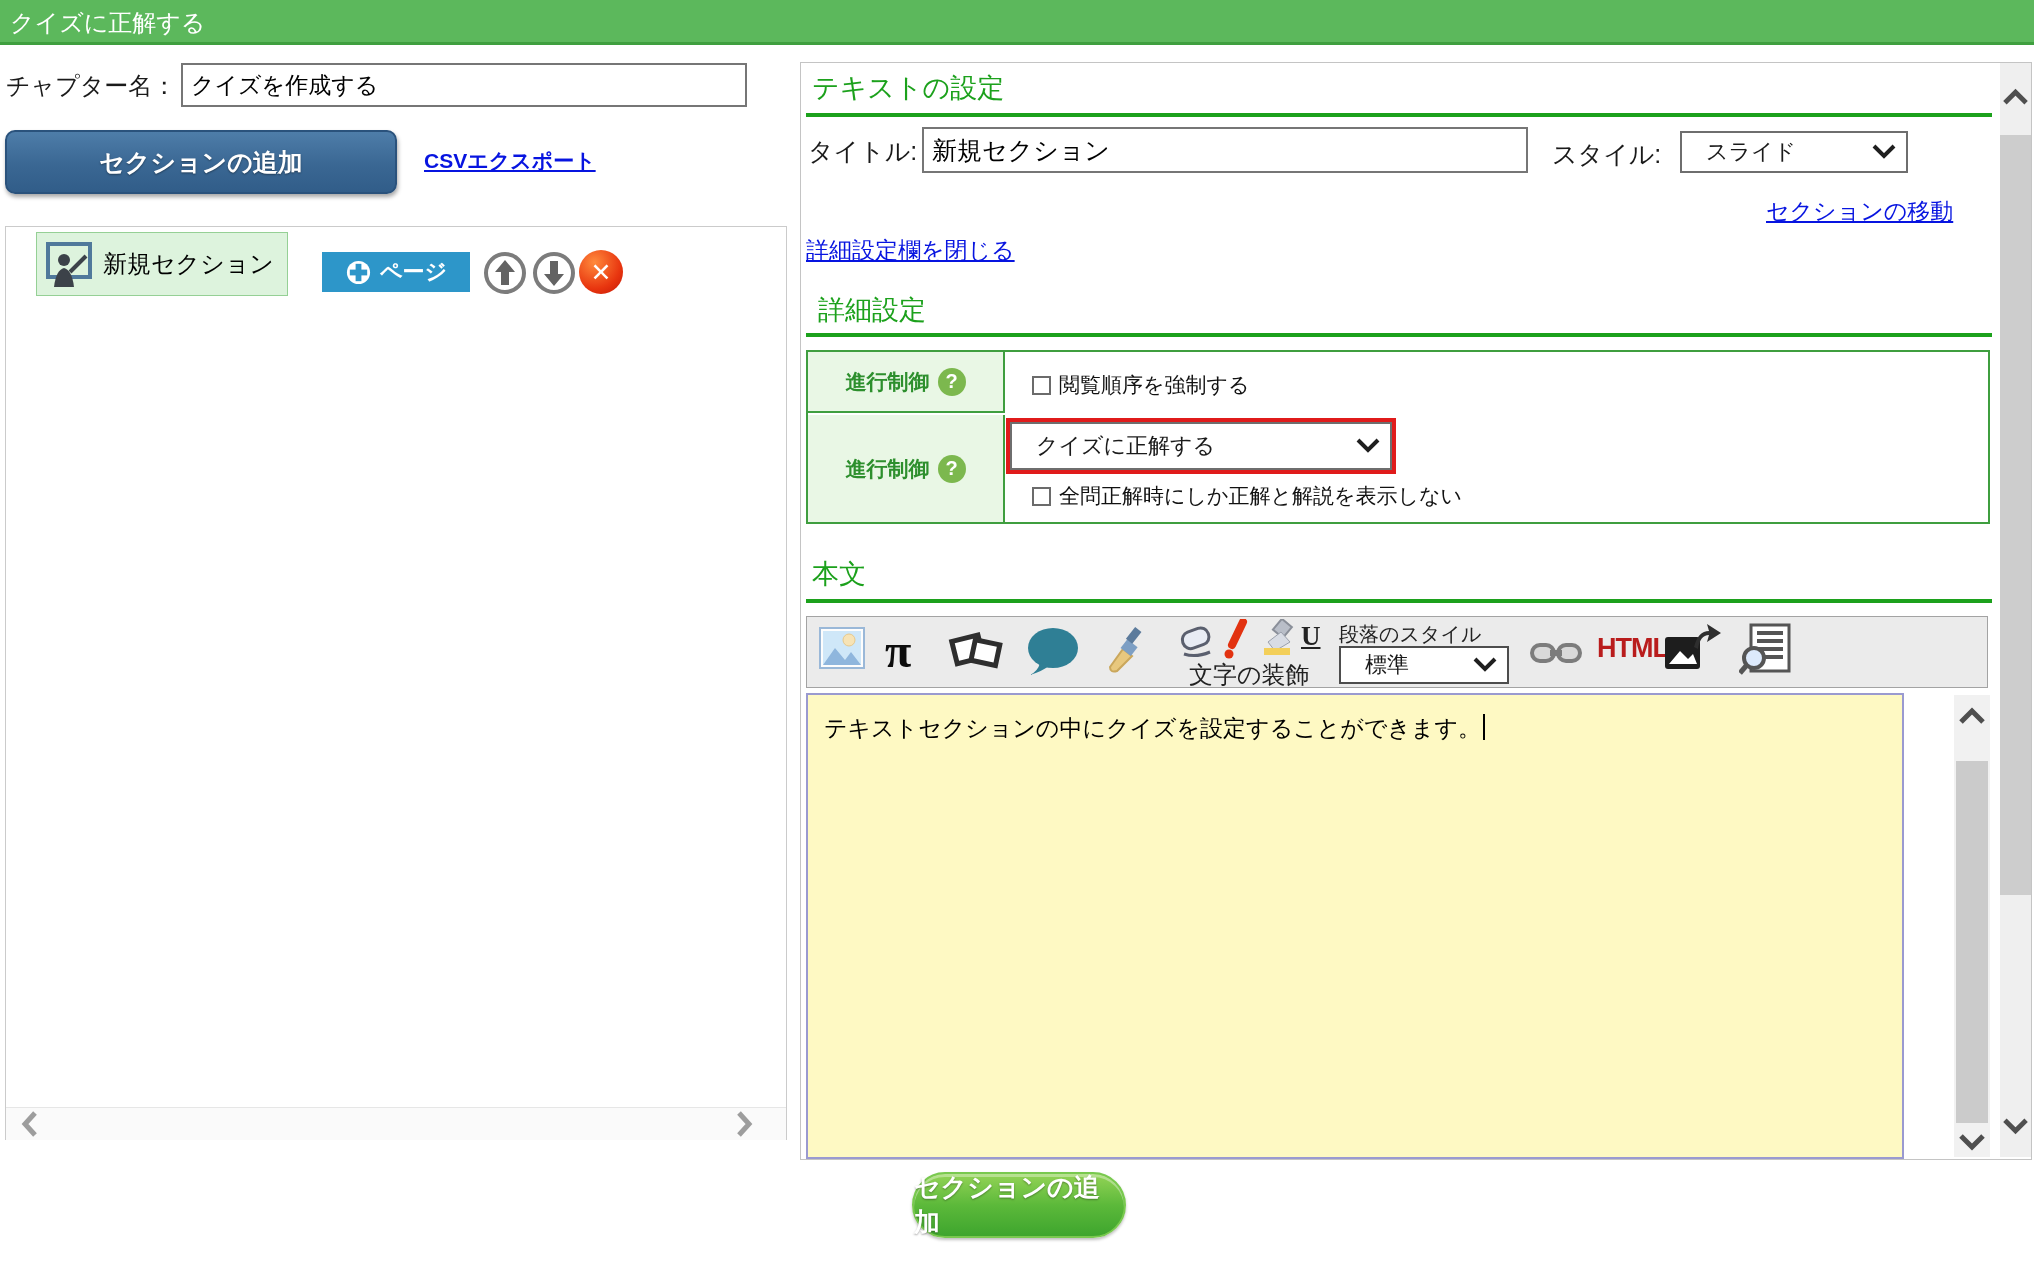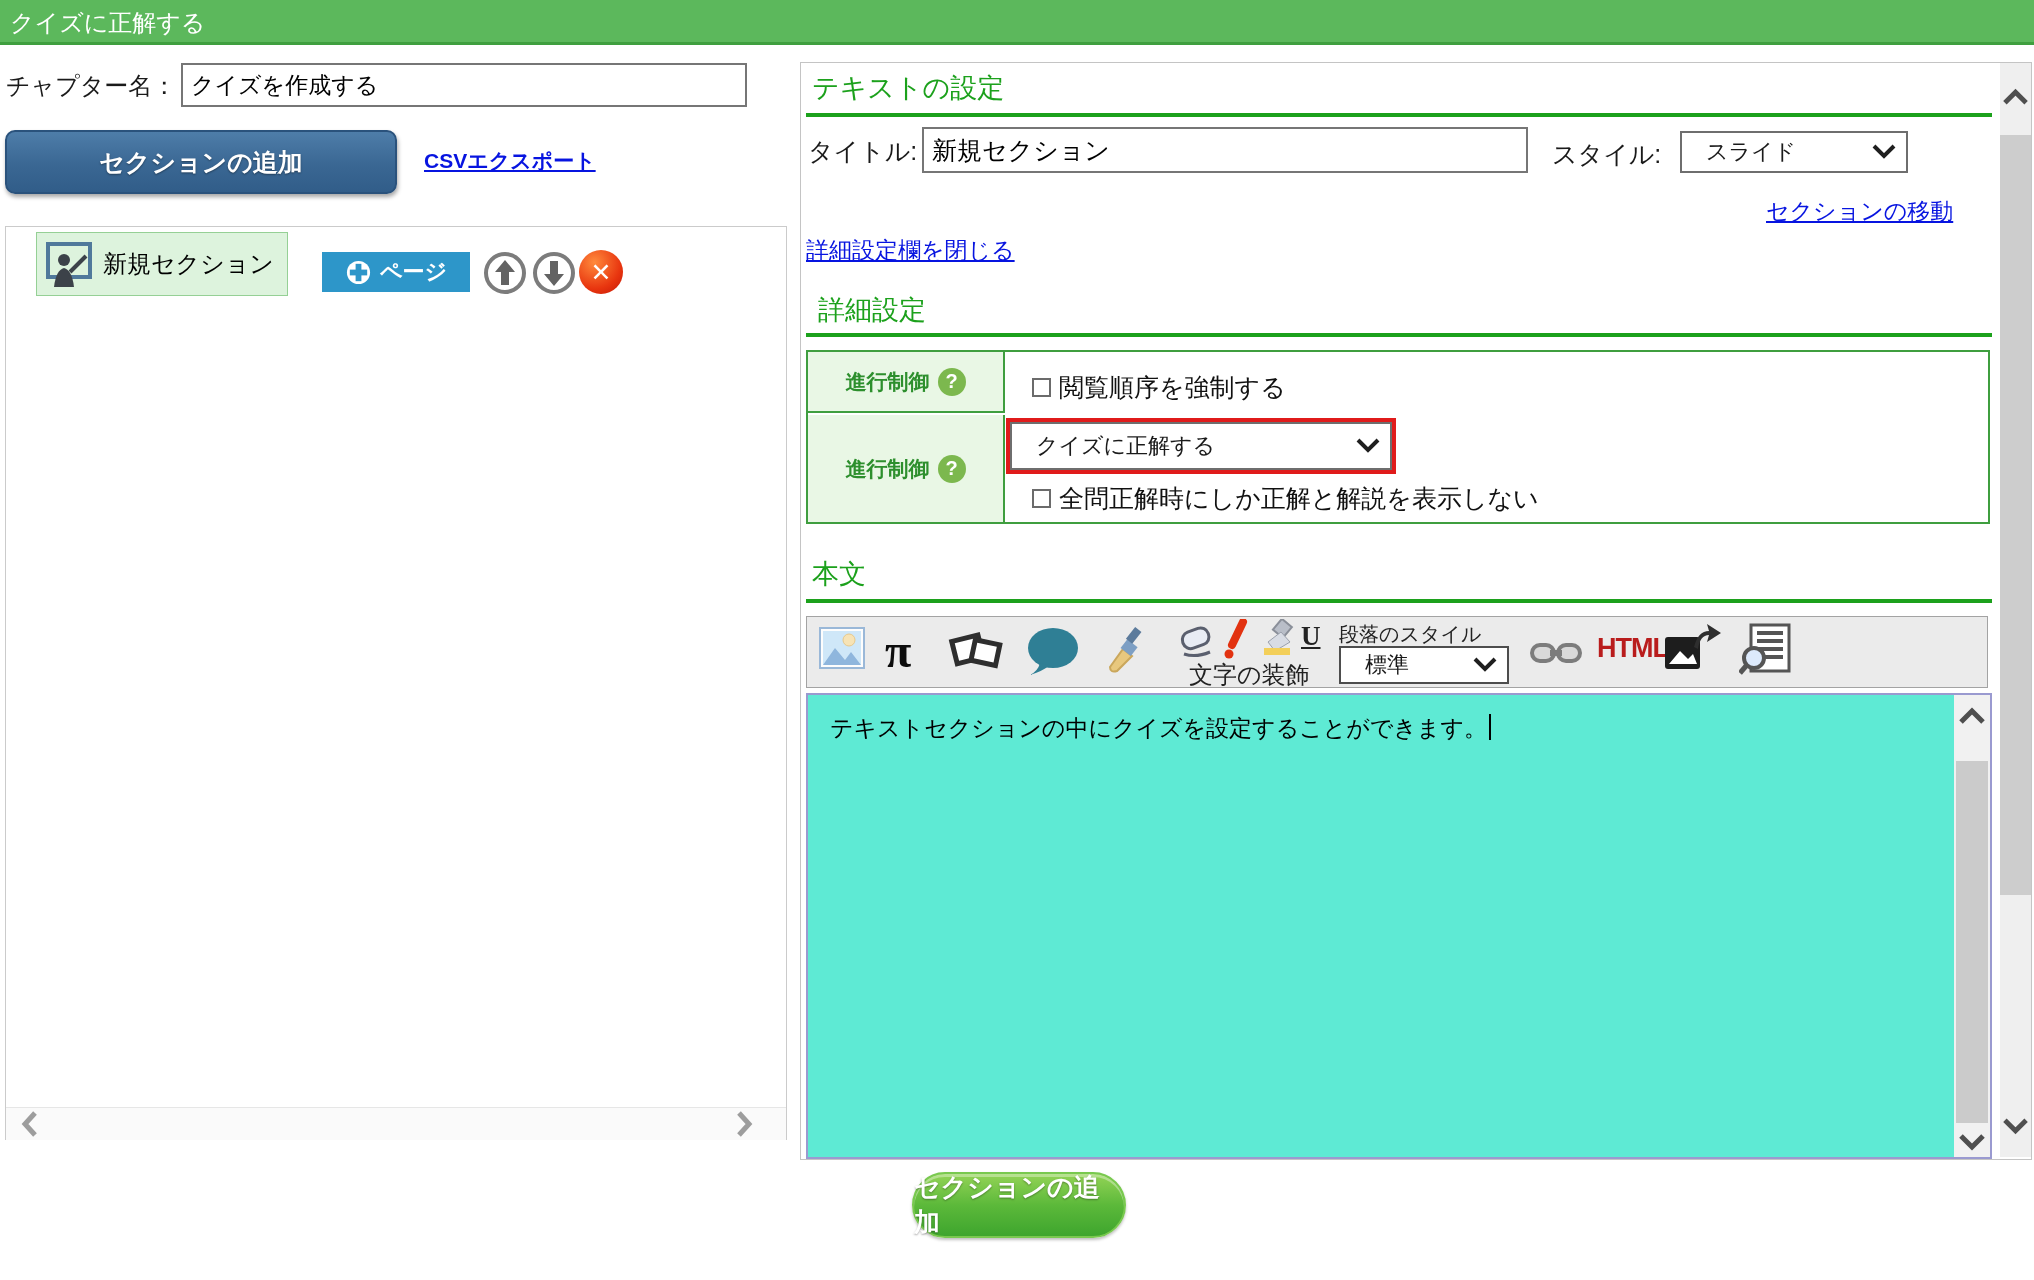--- a/index.html
+++ b/index.html
@@ -17,21 +17,21 @@
         font-family:"Liberation Sans","DejaVu Sans",sans-serif;padding:0 8px;outline:none;}
   .selbox{border:2px solid #6e6e6e;background:#fff;box-sizing:border-box;display:flex;
           align-items:center;font-size:22px;padding-left:24px;cursor:pointer;}
   .selbox .chev{margin-left:auto;margin-right:10px;}
   .chk{width:19px;height:19px;border:2px solid #6b6b6b;background:#fff;display:inline-block;
        box-sizing:border-box;cursor:pointer;flex:none;}
   .help{width:28px;height:28px;border-radius:50%;background:radial-gradient(circle at 38% 30%,#9ccб61,#7cb84e 60%,#6aa93e);
         background-color:#7cb84e;color:#fff;font-weight:bold;font-size:20px;display:flex;
         align-items:center;justify-content:center;cursor:pointer;}
   .cellhead{color:#2d8f2d;font-weight:bold;font-size:21px;}
-  .cbrow{display:flex;align-items:center;gap:8px;font-size:25px;color:#111;padding-left:12px;}
+  .cbrow{display:flex;align-items:center;gap:8px;font-size:21px;color:#111;padding-left:12px;}
   
   .addbtn{left:5px;top:130px;width:388px;height:60px;border:2px solid #2a527c;border-radius:10px;
           background:linear-gradient(#4e7da9,#3a6793 55%,#315d89);box-shadow:1px 3px 4px rgba(0,0,0,.35);
           color:#fff;font-weight:bold;font-size:25px;display:flex;align-items:center;justify-content:center;
           cursor:pointer;text-shadow:0 1px 2px rgba(0,0,0,.4);}
   .leftpanel{left:5px;top:226px;width:782px;height:914px;border:1px solid #cbcbcb;background:#fff;box-sizing:border-box;}
   .sectionitem{left:36px;top:232px;width:252px;height:64px;background:#ddf3dd;border:1px solid #95d095;
                display:flex;align-items:center;gap:10px;padding-left:8px;box-sizing:border-box;cursor:pointer;}
   .sectionitem span{font-size:24px;color:#000;}
   .pagebtn{left:322px;top:252px;width:148px;height:40px;background:#2d96c9;color:#fff;font-weight:bold;
@@ -40,21 +40,21 @@
           background:radial-gradient(circle at 35% 28%,#ff8a3c,#e8350f 62%,#c21505);
           display:flex;align-items:center;justify-content:center;color:#fff;font-weight:bold;font-size:25px;}
   .hscroll{left:6px;top:1107px;width:780px;height:32px;background:#fafafa;border-top:1px solid #e6e6e6;}
   
   .rightpanel{left:800px;top:62px;width:1232px;height:1098px;border:1px solid #c4c4c4;background:#fff;box-sizing:border-box;}
   .dtable{left:806px;top:350px;width:1184px;height:174px;border:2px solid #3f9e3f;box-sizing:border-box;}
   .dtable .hc{position:absolute;left:0;width:197px;background:#e9f7e5;border-right:2px solid #3f9e3f;
               display:flex;align-items:center;justify-content:center;gap:8px;box-sizing:border-box;}
   .toolbar{left:806px;top:616px;width:1182px;height:72px;background:#ebebeb;border:1px solid #a3a3a3;box-sizing:border-box;}
   .tico{position:absolute;cursor:pointer;display:flex;align-items:center;justify-content:center;}
-  .editor{left:806px;top:693px;width:1186px;height:466px;border:2px solid #9a9ad0;background:#5eead4;box-sizing:border-box;padding-left:6px;}
+  .editor{left:806px;top:693px;width:1098px;height:466px;border:2px solid #9a9ad0;background:#fef9c3;box-sizing:border-box;}
   .cursorbar{display:inline-block;width:2px;height:26px;background:#000;vertical-align:-4px;margin-left:2px;}
   
   .vtrack{background:#f1f1f1;}
   .vthumb{position:absolute;background:#cbcbcb;cursor:pointer;}
   .sbtn{position:absolute;display:flex;align-items:center;justify-content:center;cursor:pointer;}
   
   .savebtn{left:912px;top:1172px;width:214px;height:66px;border-radius:34px;cursor:pointer;
            background:linear-gradient(#93d356,#5cb93a 50%,#3ea52e);border:2px solid #79c94f;
            box-shadow:inset 0 3px 0 rgba(255,255,255,.35),0 2px 3px rgba(0,0,0,.25);
            display:flex;align-items:center;justify-content:center;color:#fff;font-weight:bold;font-size:26px;

